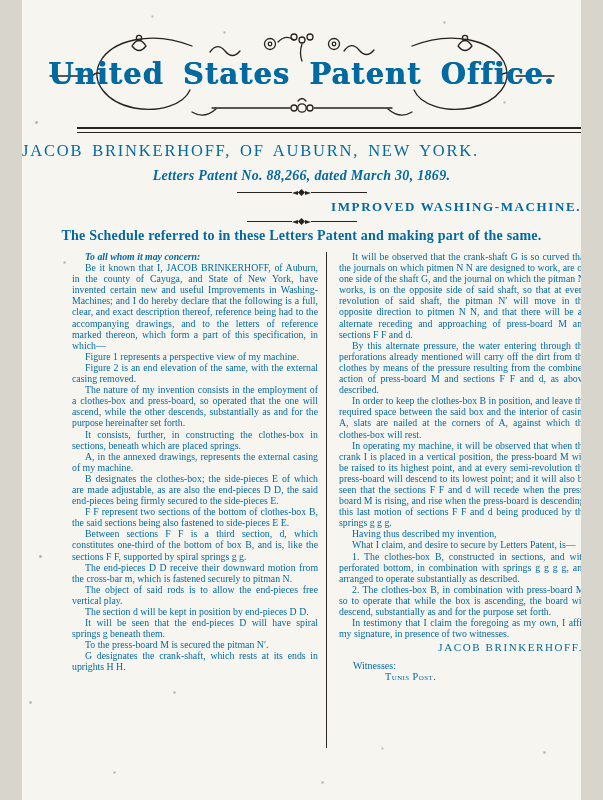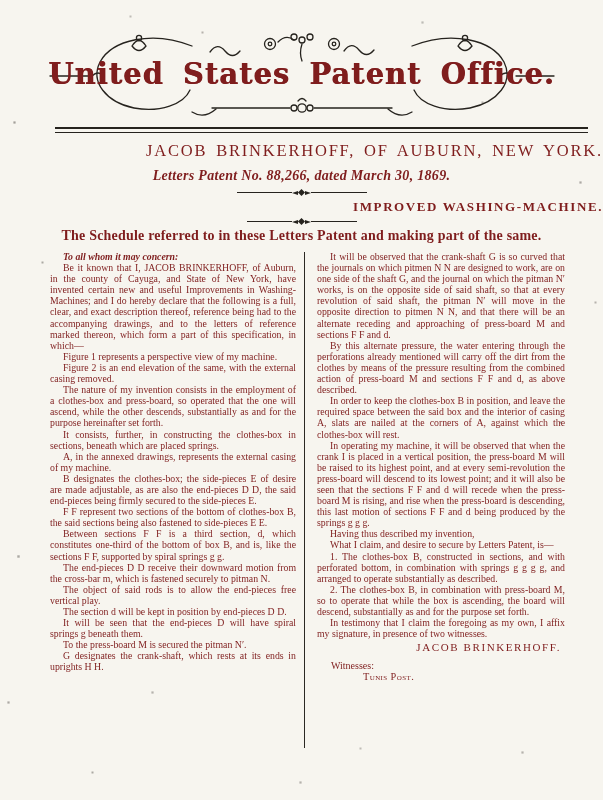--- a/index.html
+++ b/index.html
@@ -2,24 +2,24 @@
 <html><head>
 <meta charset="utf-8">
 <style>
   html,body { margin:0; padding:0; }
   body {
     background:#d8d5cd;
     font-family:"Liberation Serif","DejaVu Serif",serif;
   }
   .page {
     position:relative;
-    width:603px; height:800px;
+    width:559px; height:800px;
     margin:0 auto;
     background:#f7f5ef;
-    color:#7f1d1d;
+    color:#0369a1;
     overflow:hidden;
   }
   .speckles {
     position:absolute; top:0; left:0; width:1px; height:1px;
     background:transparent;
     box-shadow:
       14px 122px 0 0.6px rgba(60,55,50,.45), 42px 262px 0 0.5px rgba(60,55,50,.4),
       18px 556px 0 0.7px rgba(60,55,50,.4), 580px 182px 0 0.6px rgba(60,55,50,.4),
       560px 422px 0 0.5px rgba(60,55,50,.45), 300px 782px 0 0.6px rgba(60,55,50,.35),
       152px 692px 0 0.6px rgba(60,55,50,.35), 92px 772px 0 0.5px rgba(60,55,50,.4),
@@ -42,21 +42,21 @@
     text-shadow:0.6px 0 0 currentColor;
     white-space:nowrap;
   }
   
   .double-rule {
     position:absolute; top:127px; left:55px; width:533px; height:3px;
     border-top:2px solid #26231e; border-bottom:1px solid #26231e;
   }
   .doc-title {
     position:absolute; top:141px; left:0; width:100%;
-    text-align:right; font-size:16.5px; letter-spacing:1.8px; word-spacing:3px;
+    text-align:left; font-size:16.5px; letter-spacing:1.8px; word-spacing:3px;
     white-space:nowrap;
   }
   .patent-line {
     position:absolute; top:168px; left:0; width:100%;
     text-align:center; font-style:italic; font-weight:700; font-size:14px;
     letter-spacing:.3px;
   }
   .orn-rule {
     position:absolute; left:50%; transform:translateX(-50%);
     display:flex; align-items:center; width:130px;
@@ -172,21 +172,21 @@
   <div class="schedule-note">The Schedule referred to in these Letters Patent and making part of the same.</div>
 
   <div class="column col-left">
       <p class="para salutation">To all whom it may concern:</p>
       <p class="para">Be it known that I, JACOB BRINKERHOFF, of Auburn, in the county of Cayuga, and State of New York, have invented certain new and useful Improvements in Washing-Machines; and I do hereby declare that the following is a full, clear, and exact description thereof, reference being had to the accompanying drawings, and to the letters of reference marked thereon, which form a part of this specification, in which—</p>
       <p class="para">Figure 1 represents a perspective view of my machine.</p>
       <p class="para">Figure 2 is an end elevation of the same, with the external casing removed.</p>
       <p class="para">The nature of my invention consists in the employment of a clothes-box and press-board, so operated that the one will ascend, while the other descends, substantially as and for the purpose hereinafter set forth.</p>
       <p class="para">It consists, further, in constructing the clothes-box in sections, beneath which are placed springs.</p>
       <p class="para">A, in the annexed drawings, represents the external casing of my machine.</p>
-      <p class="para">B designates the clothes-box; the side-pieces E of desire are made adjustable, as are also the end-pieces D D, the said end-pieces being firmly secured to the side-pieces E.</p>
+      <p class="para">B designates the clothes-box; the side-pieces E of which are made adjustable, as are also the end-pieces D D, the said end-pieces being firmly secured to the side-pieces E.</p>
       <p class="para">F F represent two sections of the bottom of clothes-box B, the said sections being also fastened to side-pieces E E.</p>
       <p class="para">Between sections F F is a third section, d, which constitutes one-third of the bottom of box B, and is, like the sections F F, supported by spiral springs g g.</p>
       <p class="para">The end-pieces D D receive their downward motion from the cross-bar m, which is fastened securely to pitman N.</p>
       <p class="para">The object of said rods is to allow the end-pieces free vertical play.</p>
       <p class="para">The section d will be kept in position by end-pieces D D.</p>
       <p class="para">It will be seen that the end-pieces D will have spiral springs g beneath them.</p>
       <p class="para">To the press-board M is secured the pitman N′.</p>
       <p class="para">G designates the crank-shaft, which rests at its ends in uprights H H.</p>
     </div>
 

